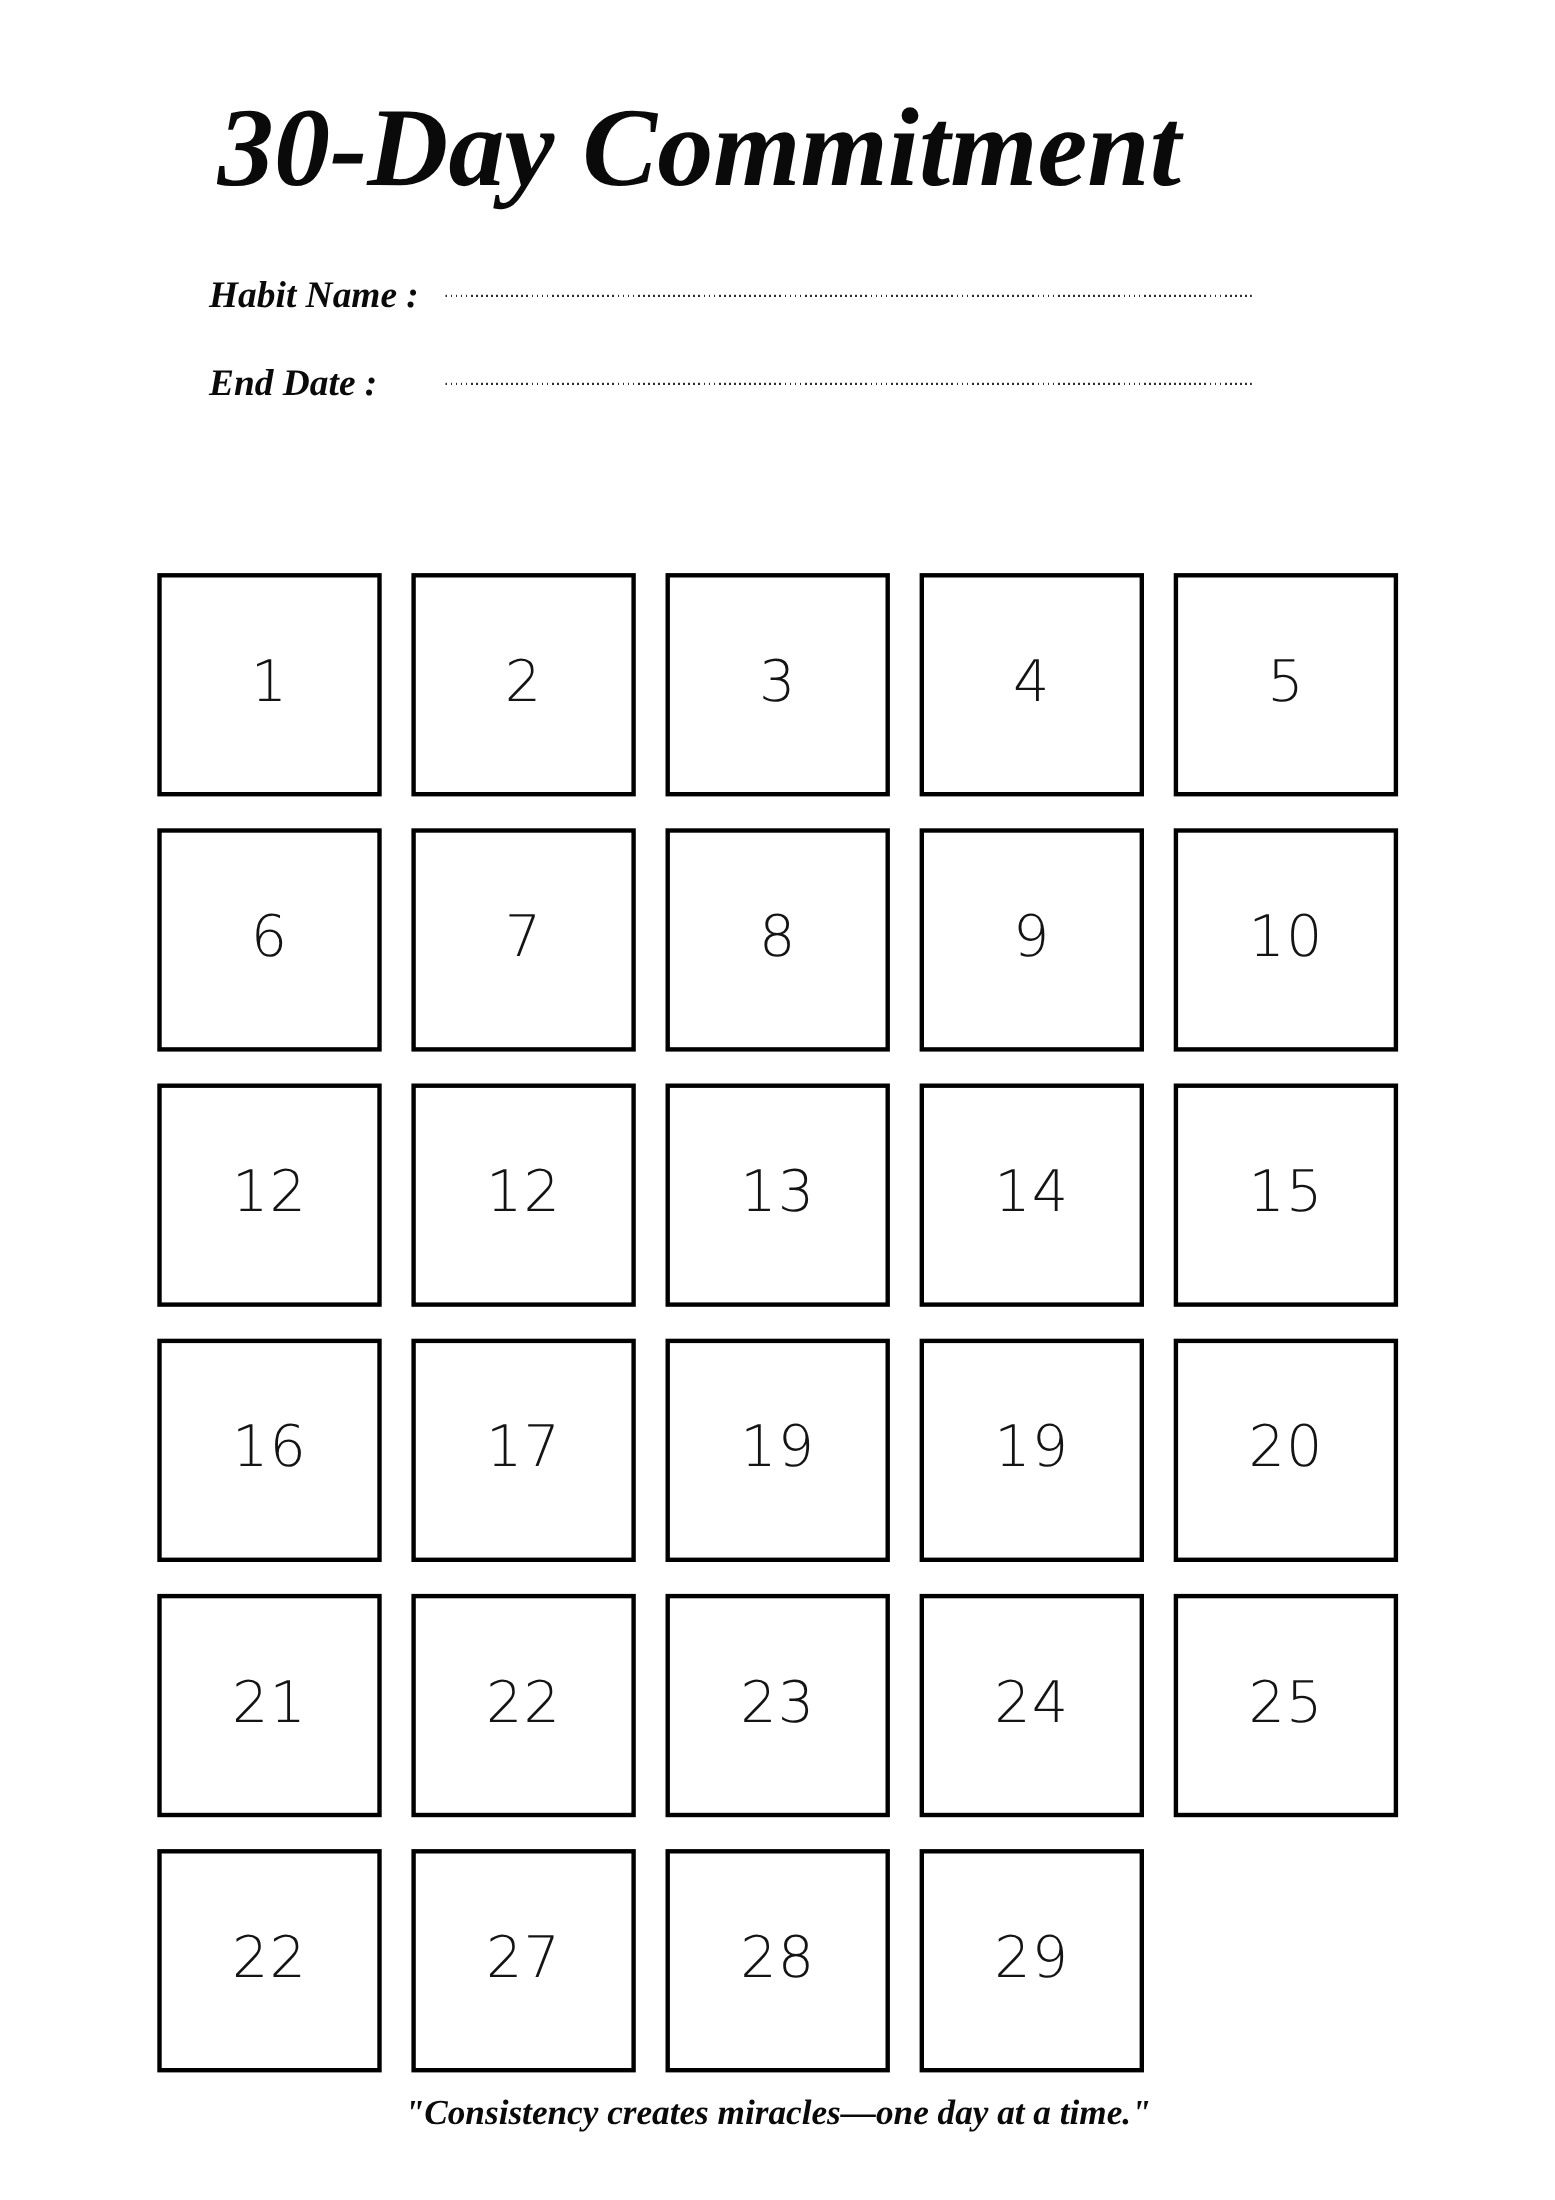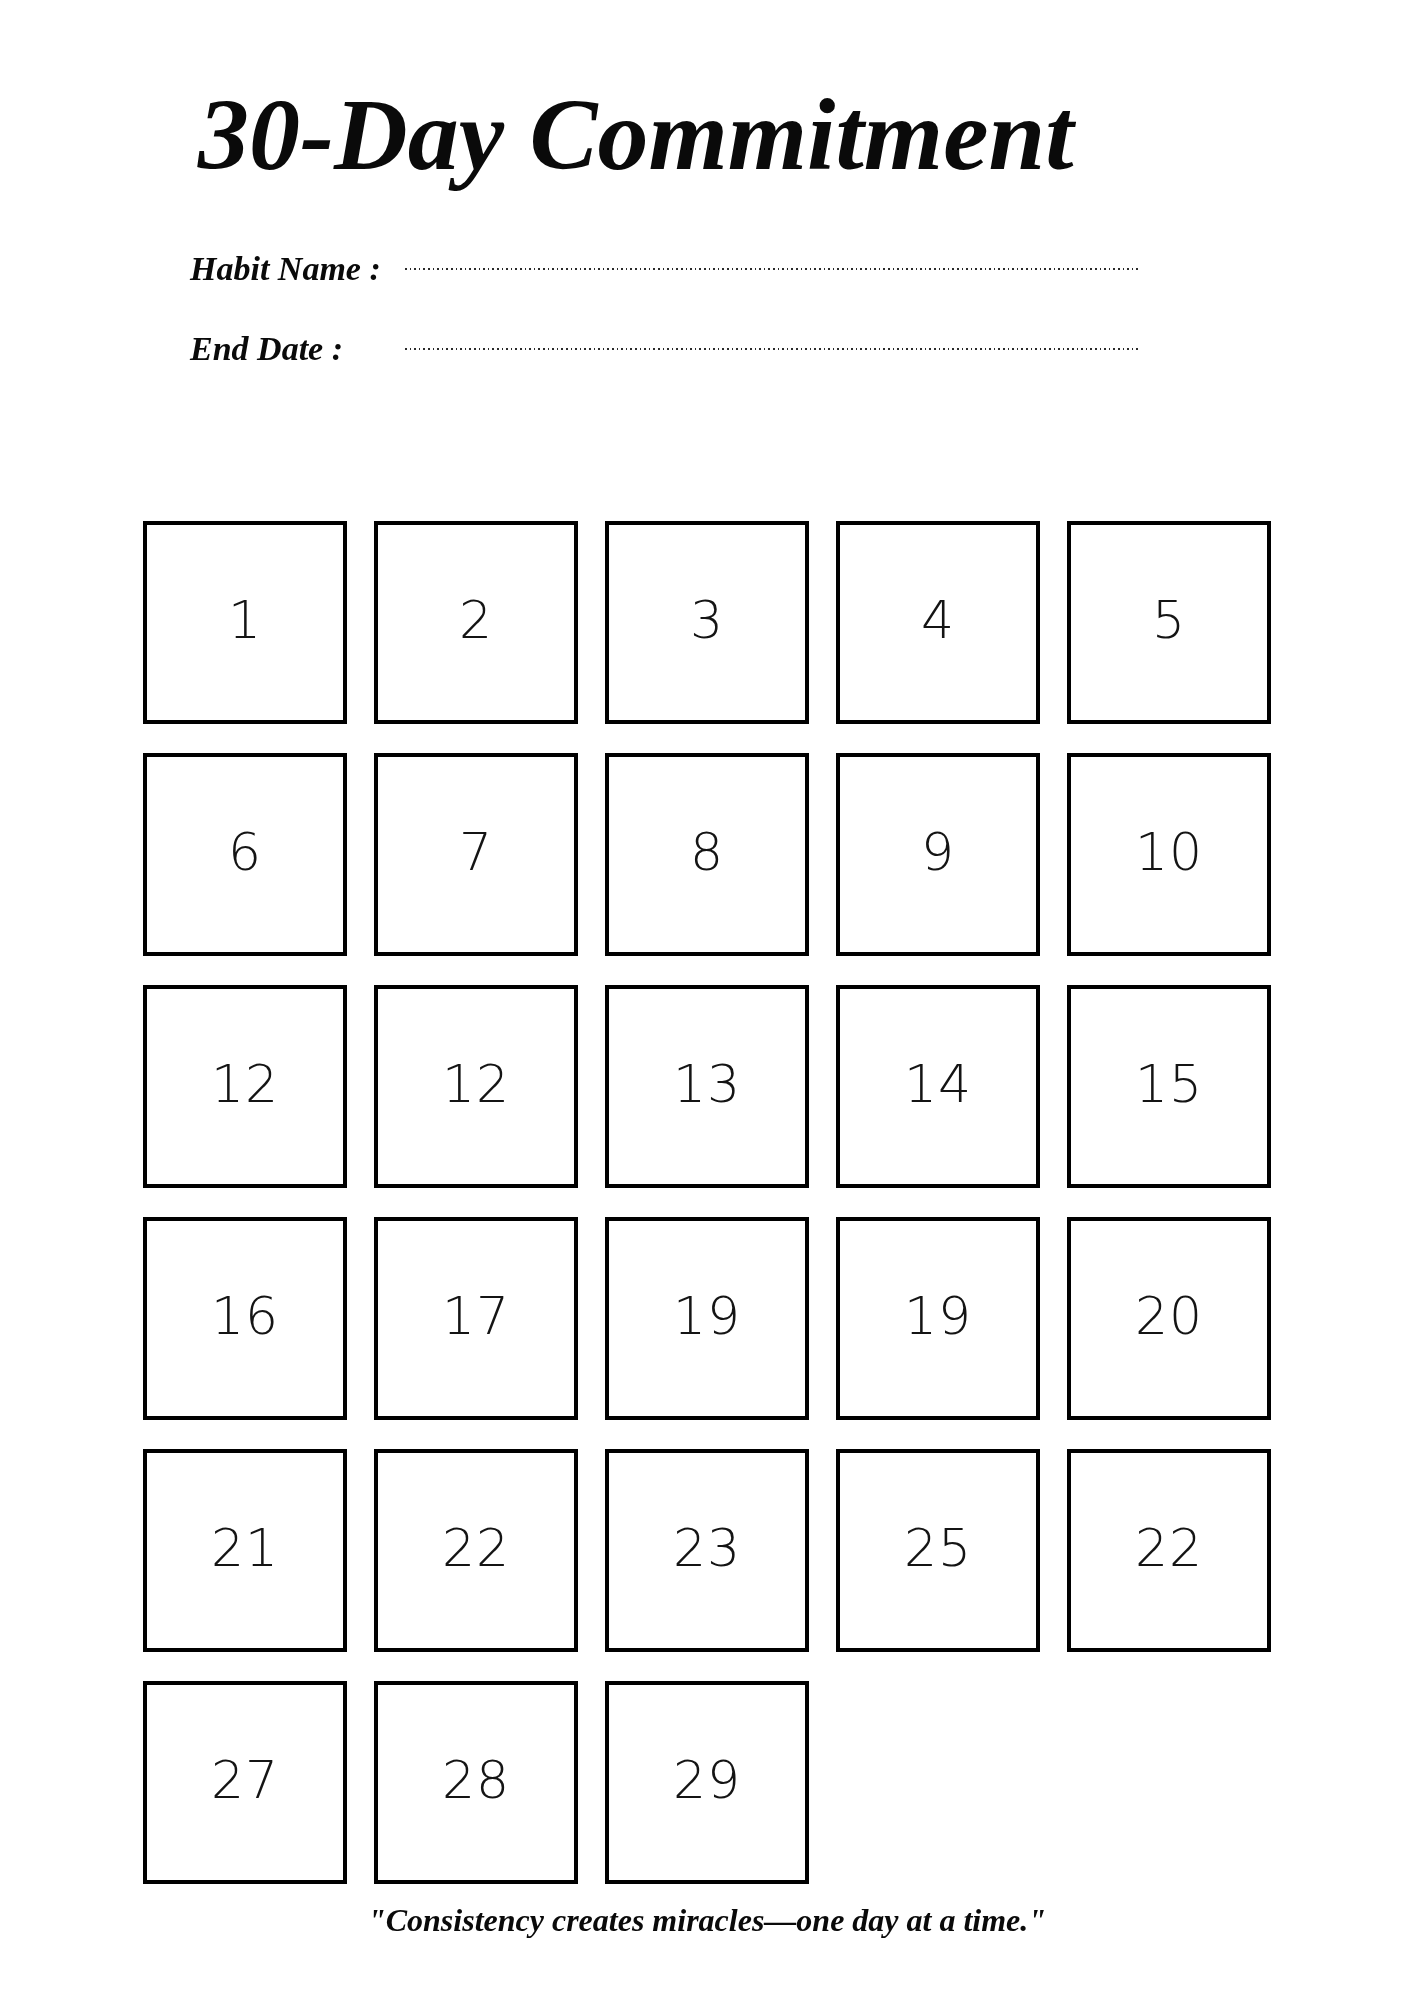--- a/index.html
+++ b/index.html
@@ -222,20 +222,23 @@
   </div>
 
   <div class="day-cell">
     <span class="day-number">22</span>
   </div>
 
   <div class="day-cell">
     <span class="day-number">23</span>
   </div>
 
+  <div class="day-cell">
+    <span class="day-number">24</span>
+  </div>
 
   <div class="day-cell">
     <span class="day-number">25</span>
   </div>
 
   <div class="day-cell">
     <span class="day-number">22</span>
   </div>
 
   <div class="day-cell">

